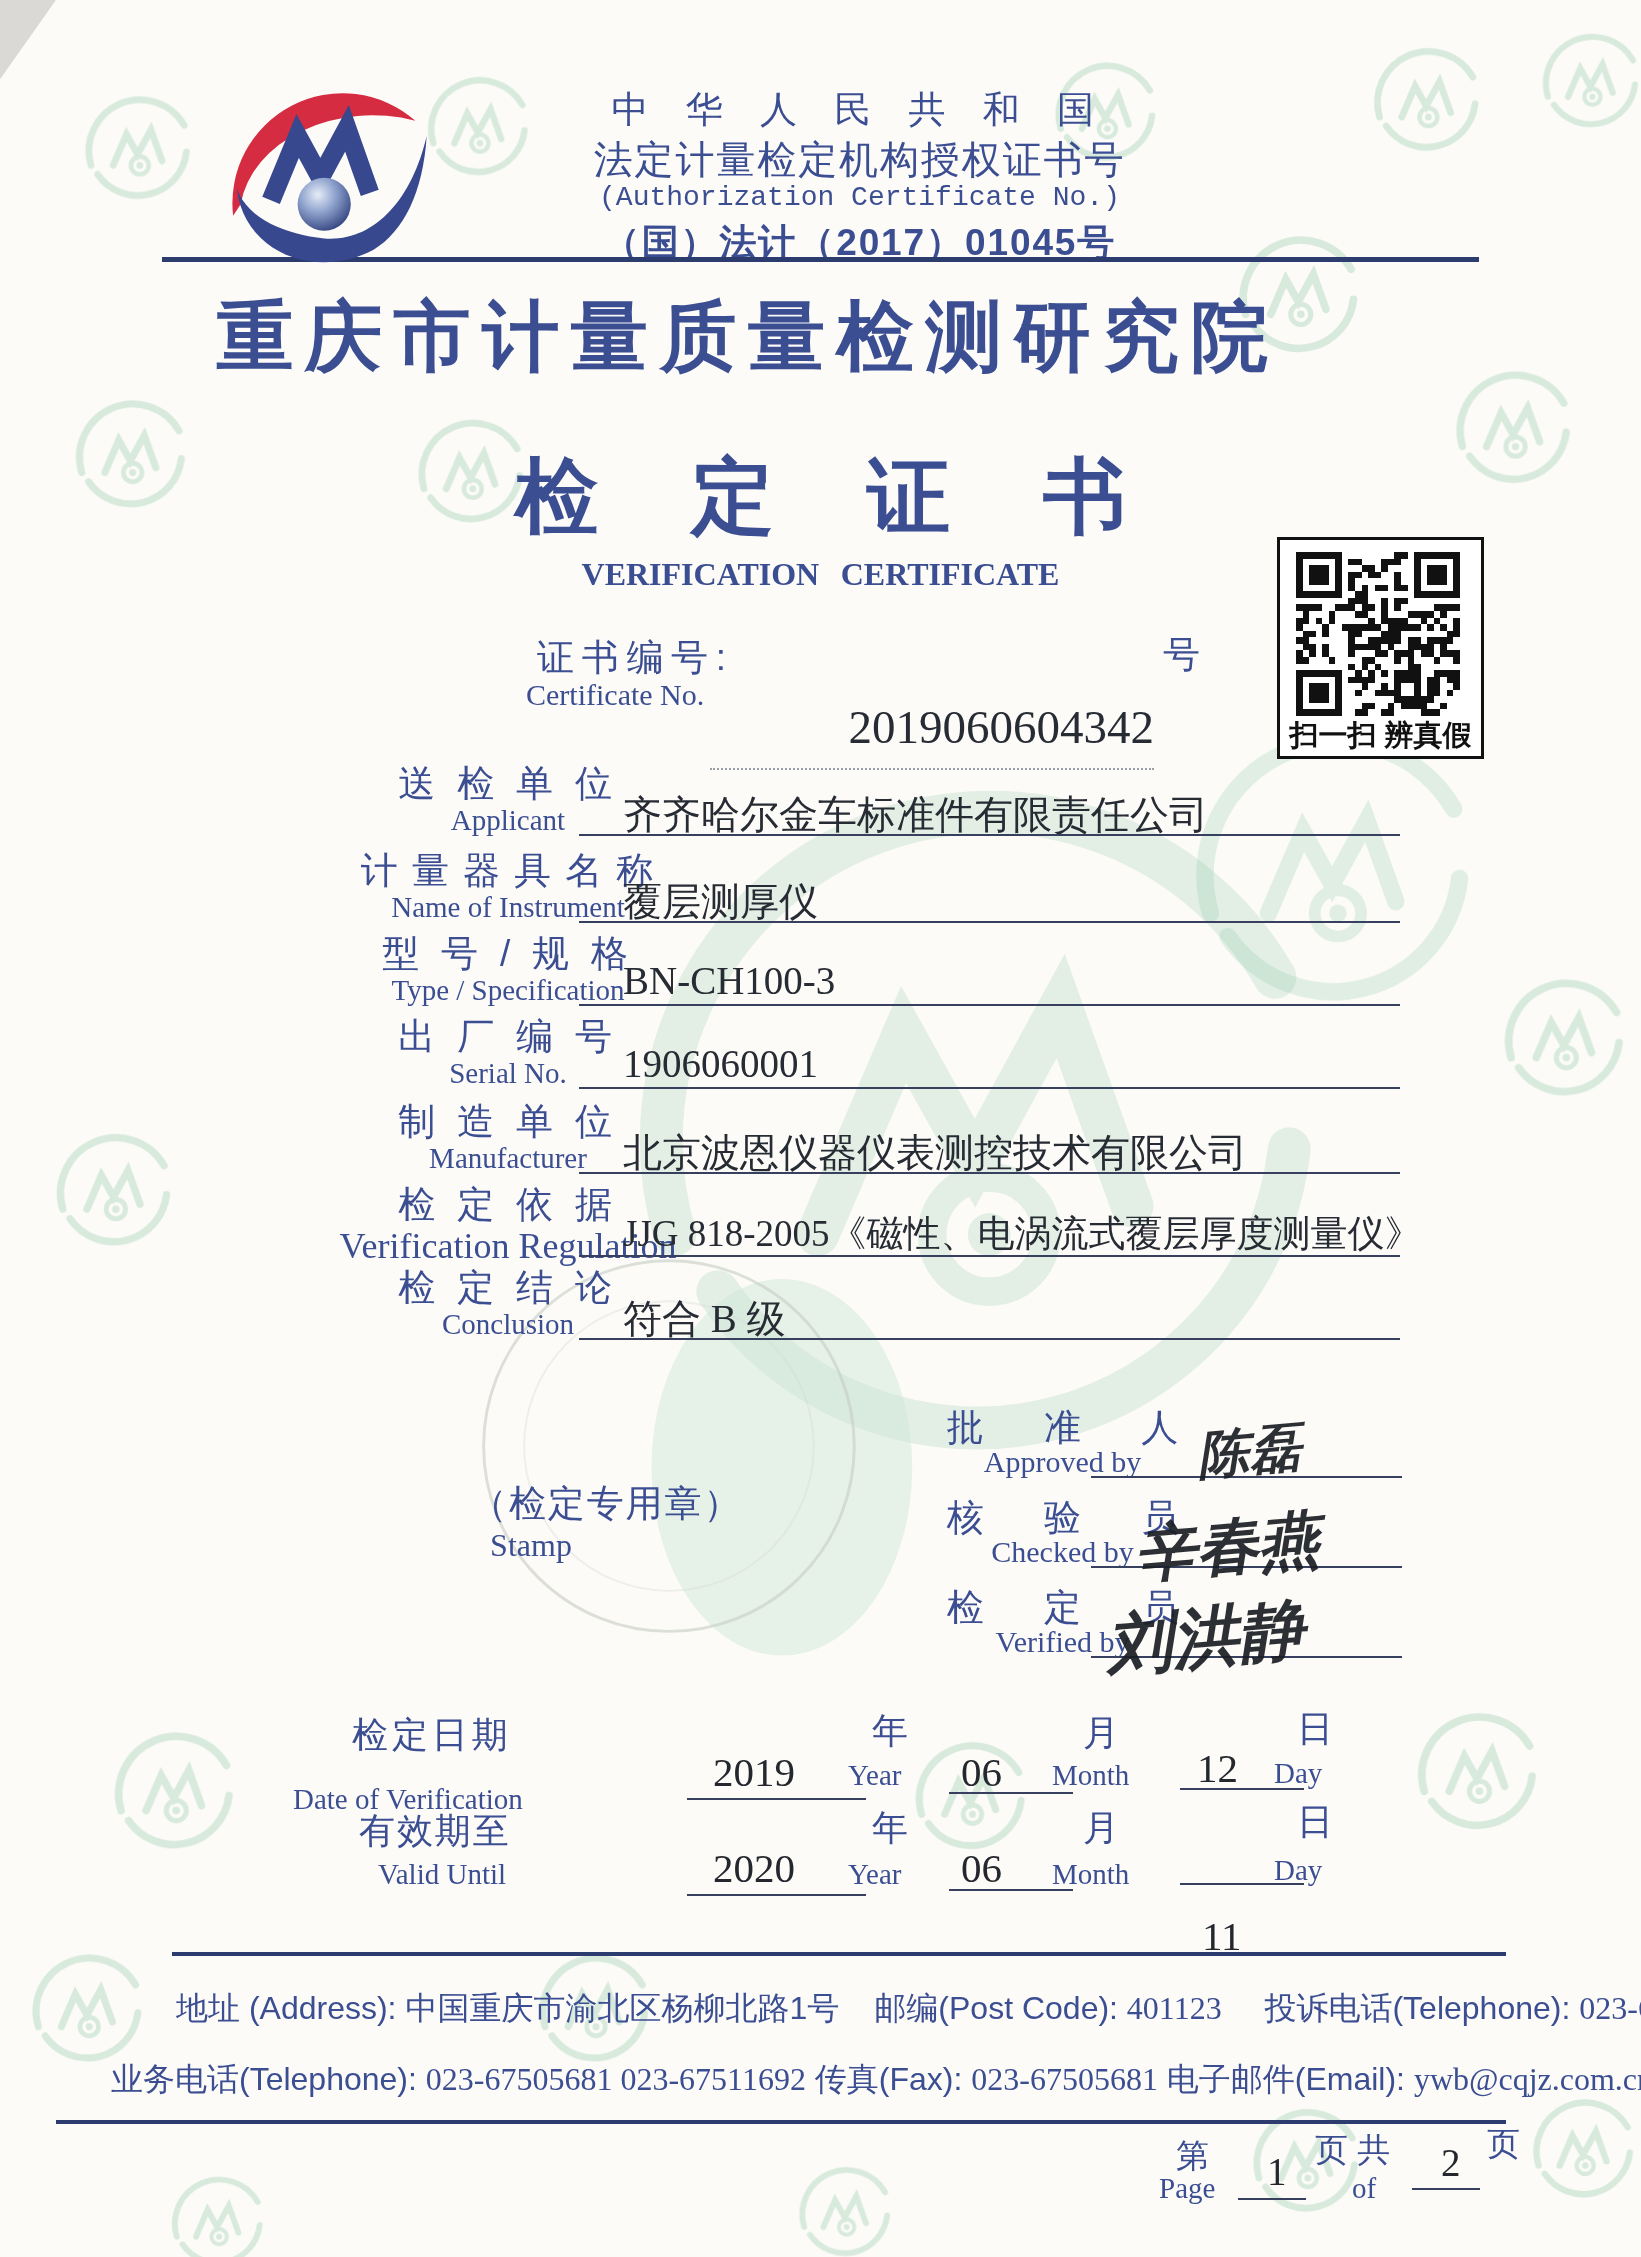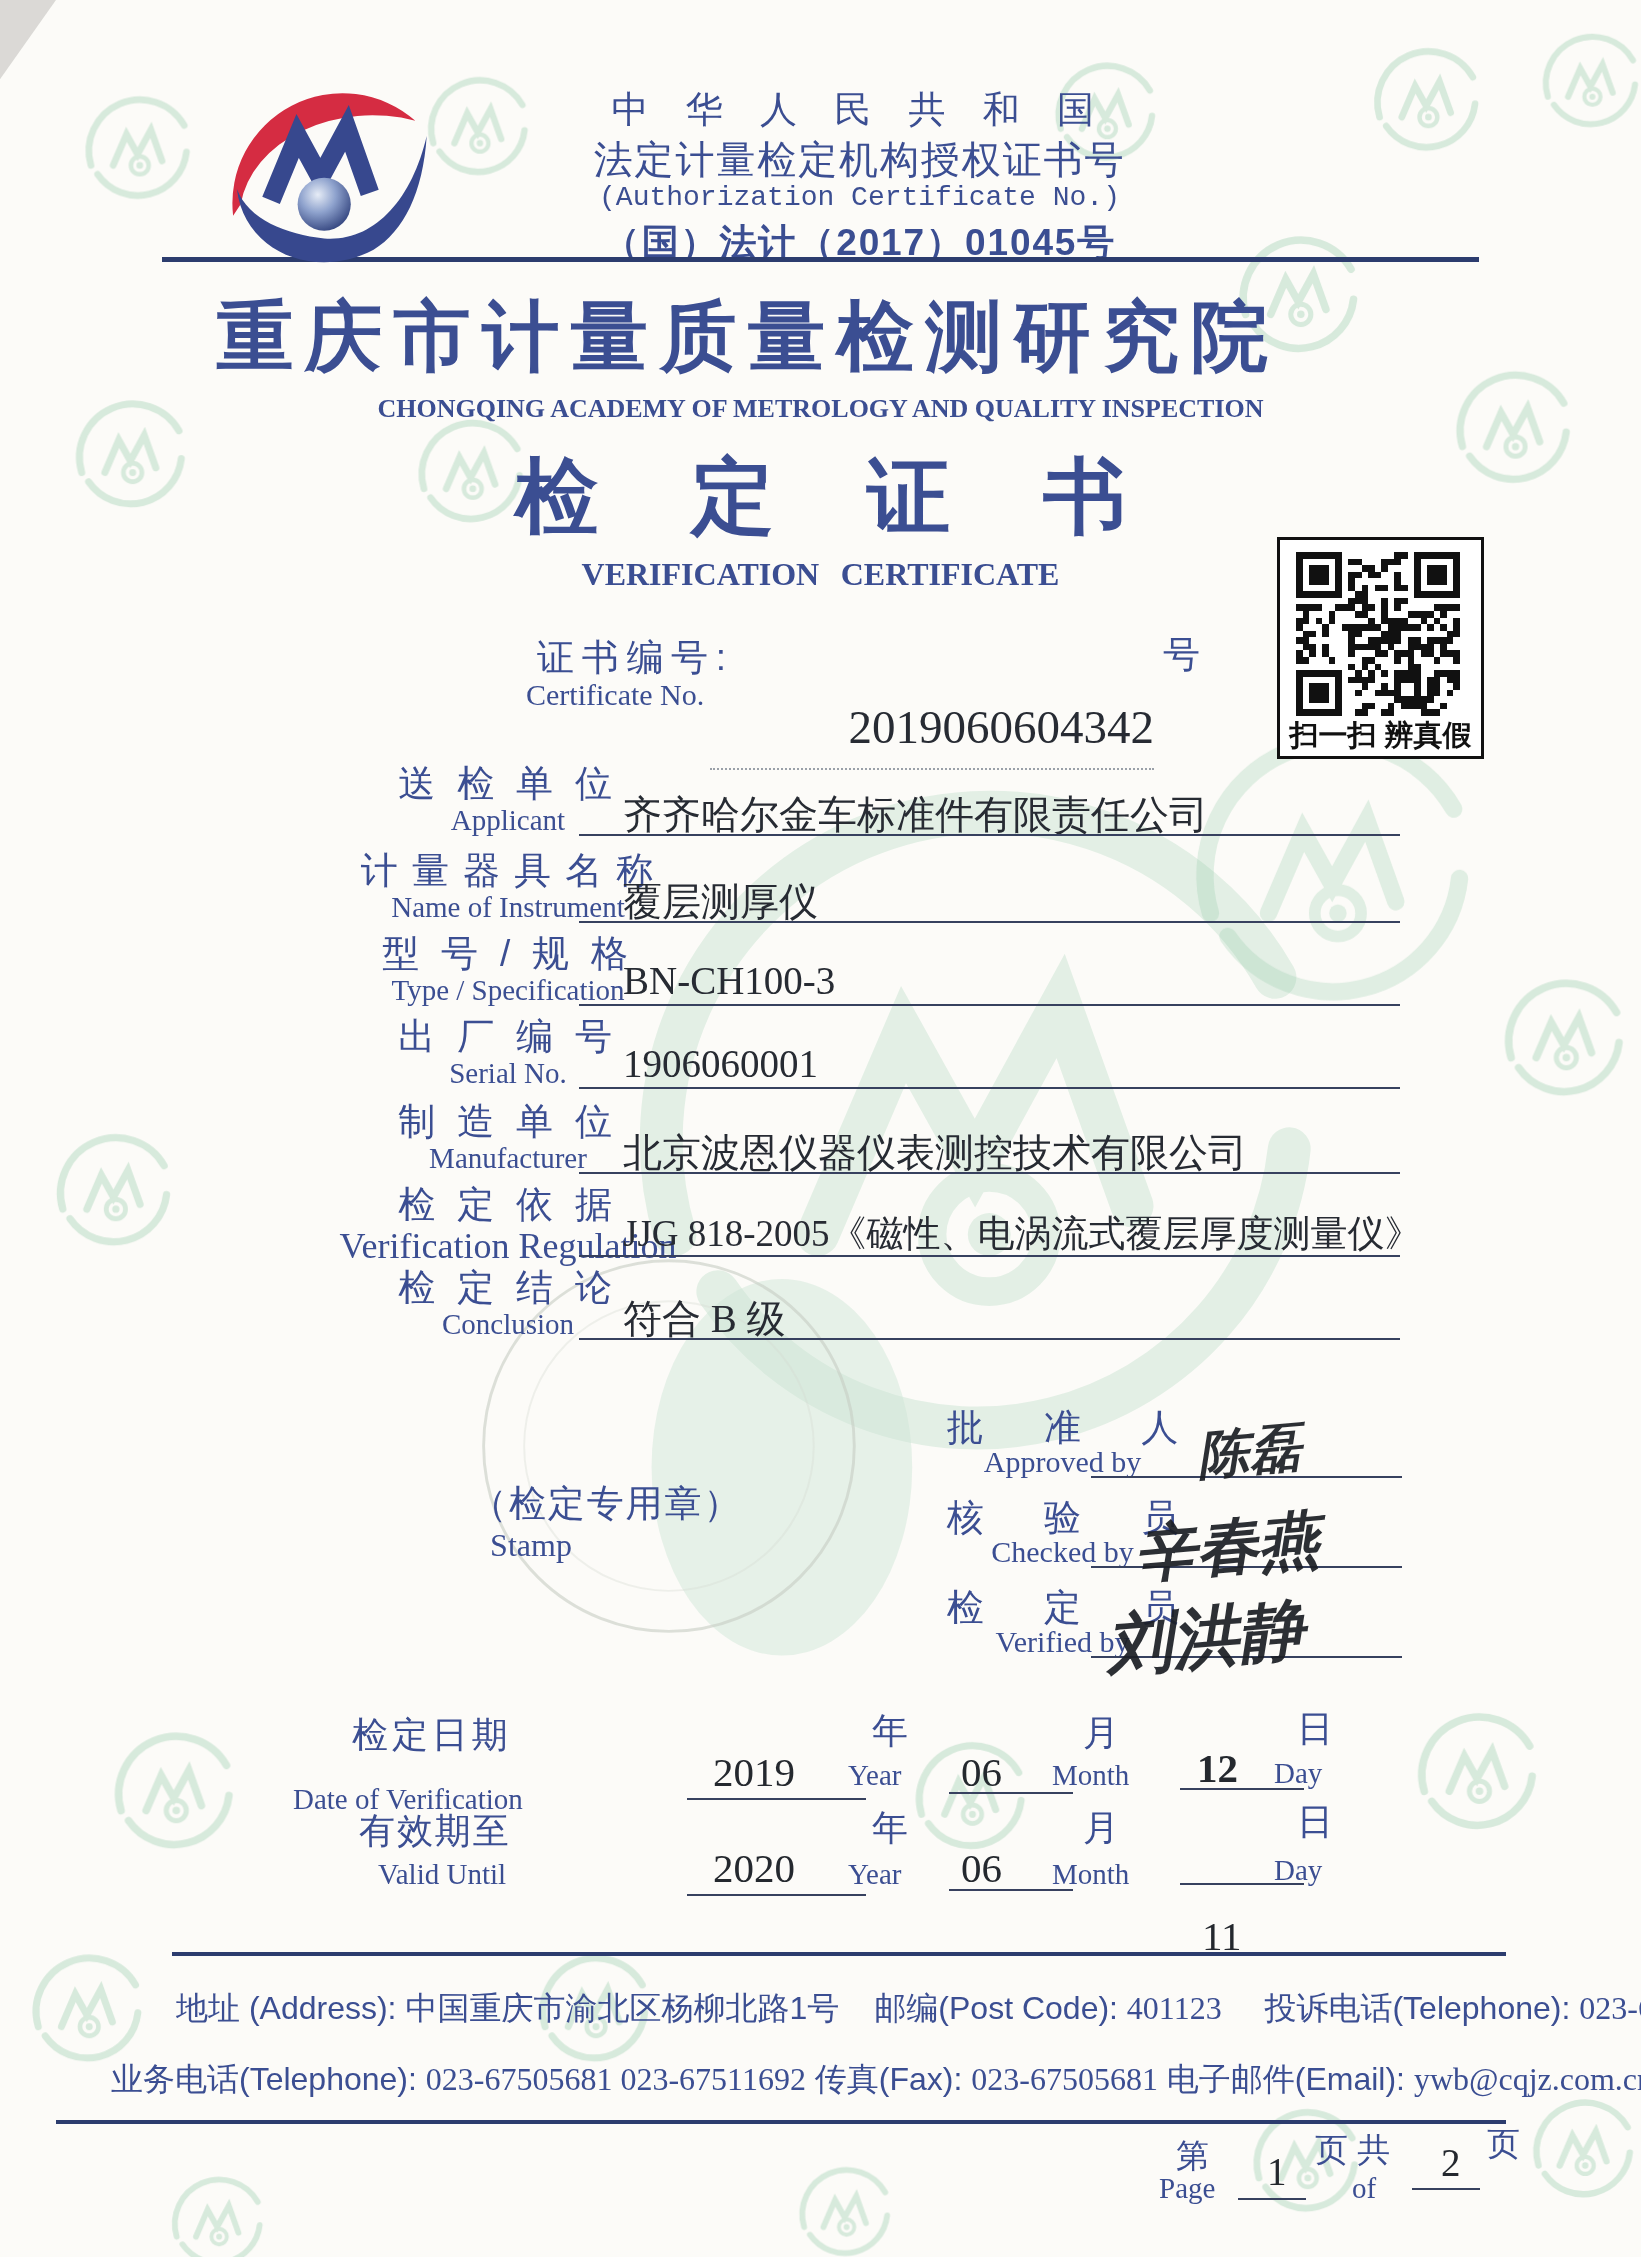--- a/index.html
+++ b/index.html
@@ -114,21 +114,20 @@
   </svg>
 
   <div class="abs hline" style="top:85px;font-size:37px;letter-spacing:13.5px;white-space:nowrap;">中 华 人 民 共 和 国</div>
   <div class="abs hline" style="top:133px;font-size:39px;letter-spacing:1.9px;white-space:nowrap;">法定计量检定机构授权证书号</div>
   <div class="abs hline mono" style="top:182px;font-size:28px;white-space:nowrap;">(Authorization Certificate No.)</div>
   <div class="abs hline" style="top:218px;font-size:37px;font-weight:bold;letter-spacing:1.9px;white-space:nowrap;">（国）法计（2017）01045号</div>
 
   <div class="abs rule" style="left:162px;top:257px;width:1317px;height:4.8px;"></div>
 
   <div class="abs" style="left:0;top:286px;width:1496px;text-align:center;font-size:77px;font-weight:bold;letter-spacing:11.6px;color:#3b4e92;z-index:2;">重庆市计量质量检测研究院</div>
-  <div class="abs serif" style="left:0;top:394px;width:1641px;text-align:center;font-size:26px;font-weight:bold;color:#3b4e92;z-index:2;">CHONGQING ACADEMY OF METROLOGY AND QUALITY INSPECTION</div>
 
   <div class="abs" style="left:0;top:442px;width:1641px;text-align:center;font-size:83px;font-weight:bold;letter-spacing:93px;text-indent:93px;color:#3b4e92;z-index:2;">检定证书</div>
   <div class="abs serif" style="left:0;top:556px;width:1641px;text-align:center;font-size:32px;font-weight:bold;word-spacing:13.5px;color:#3b4e92;z-index:2;">VERIFICATION   CERTIFICATE</div>
 
   <div class="abs" style="left:1277px;top:537px;width:201px;height:216px;border:3.9px solid #111;background:#fff;z-index:3;">
     <svg id="qr-svg" width="164" height="164" style="position:absolute;left:16.4px;top:11.6px;" viewBox="0 0 25 25" shape-rendering="crispEdges">
       <g id="qr-finders" fill="#111">
         <rect x="0" y="0" width="7" height="7"></rect>
           <rect x="1" y="1" width="5" height="5" fill="#fff"></rect>
           <rect x="2" y="2" width="3" height="3"></rect>
@@ -429,21 +428,21 @@
 
   <div>
     <div class="abs d-cn" style="left:352px;top:1711px;letter-spacing:3.9px;z-index:2;">检定日期</div>
     <div class="abs d-en" style="left:293px;top:1759px;z-index:2;margin-top:24px;">Date of Verification</div>
     <div class="abs d-val" style="left:713px;top:1748px;z-index:2;">2019</div>
     <div class="abs d-cn" style="left:872px;top:1707px;z-index:2;">年</div>
     <div class="abs d-en" style="left:848px;top:1759px;z-index:2;">Year</div>
     <div class="abs d-val" style="left:961px;top:1748px;z-index:2;">06</div>
     <div class="abs d-cn" style="left:1083px;top:1709px;z-index:2;">月</div>
     <div class="abs d-en" style="left:1052px;top:1759px;z-index:2;">Month</div>
-    <div class="abs d-val" style="left:1197px;top:1744px;z-index:2;font-weight:bold;">12</div>
+    <div class="abs d-val" style="left:1197px;top:1744px;z-index:2;">12</div>
     <div class="abs d-cn" style="left:1297px;top:1705px;z-index:2;">日</div>
     <div class="abs d-en" style="left:1274px;top:1757px;z-index:2;">Day</div>
     <div class="abs cline" style="left:687px;top:1798px;width:179px;z-index:2;"></div>
     <div class="abs cline" style="left:949px;top:1792px;width:124px;z-index:2;"></div>
     <div class="abs cline" style="left:1180px;top:1788px;width:124px;z-index:2;"></div>
   </div>
 
   <div>
     <div class="abs d-cn" style="left:359px;top:1807px;letter-spacing:1.9px;z-index:2;">有效期至</div>
     <div class="abs d-en" style="left:378px;top:1858px;z-index:2;">Valid Until</div>

